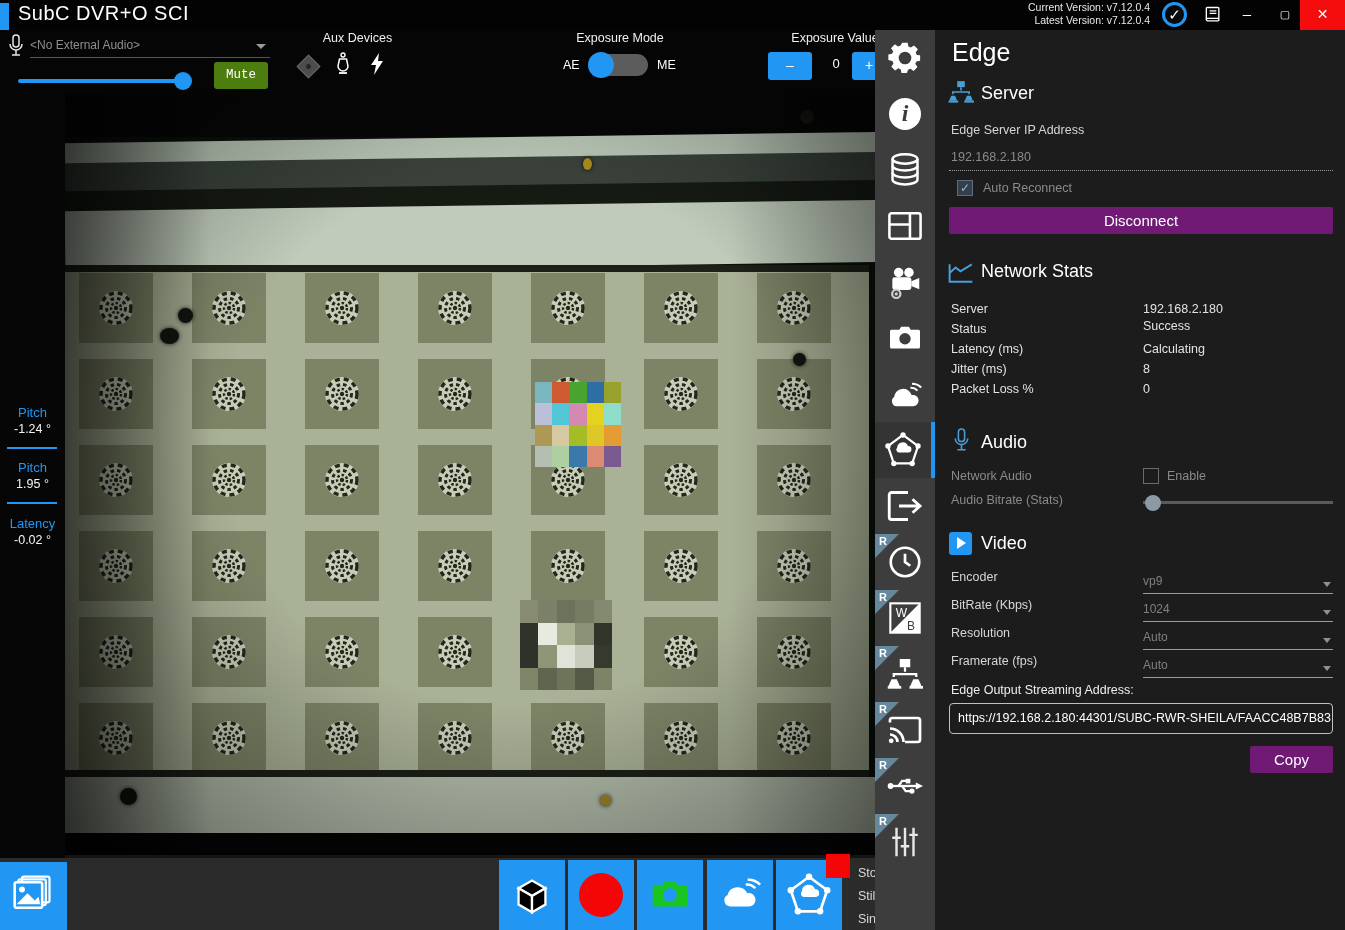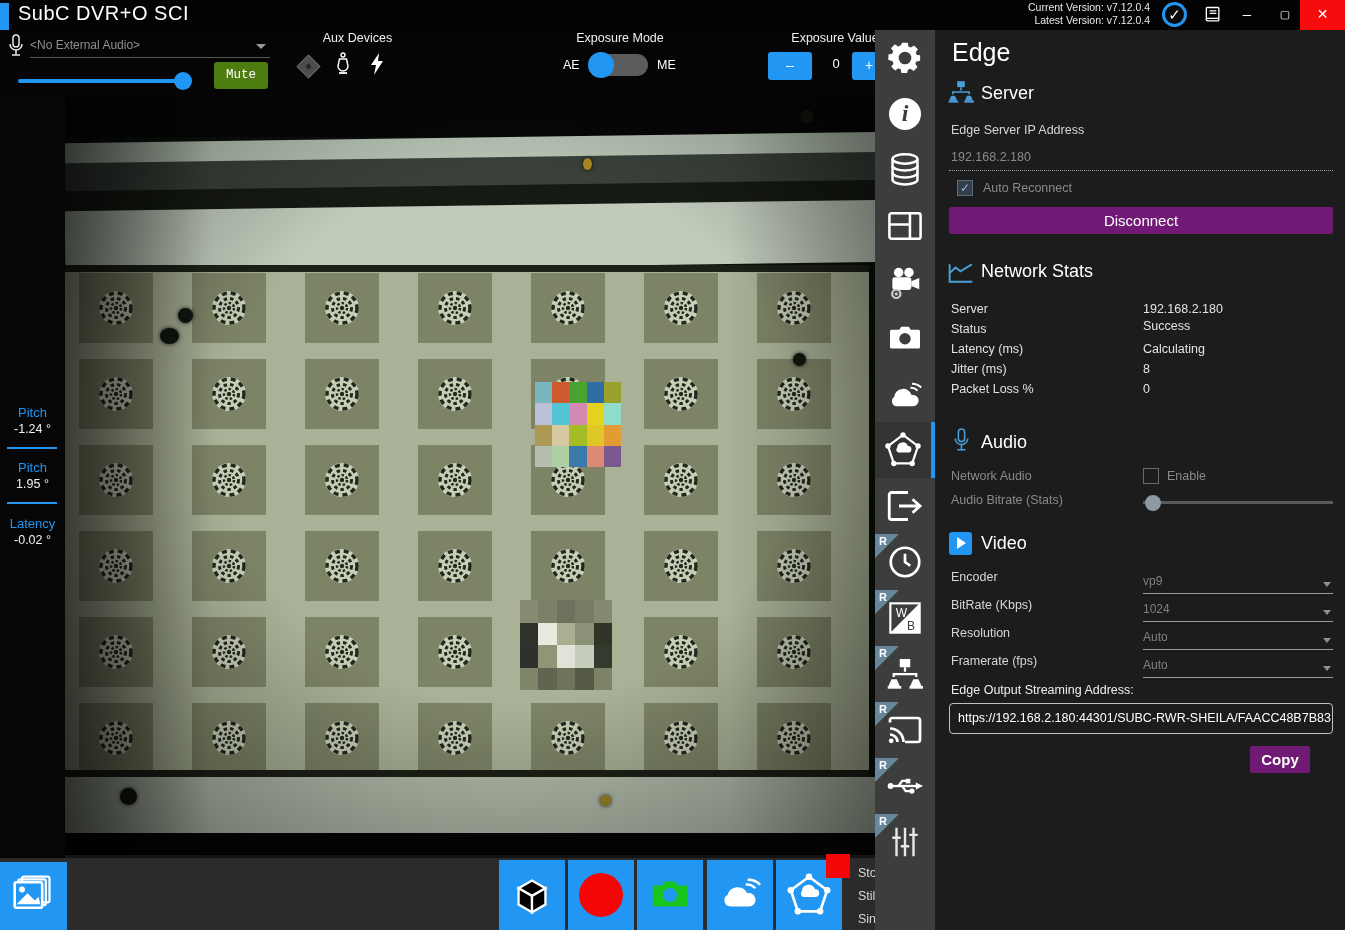--- a/index.html
+++ b/index.html
@@ -519,16 +519,16 @@
     <div class="drop" style="top:564px;"><span>1024</span><div class="caret"></div></div>
     <div class="fld-label" style="left:16px;top:596px;">Resolution</div>
     <div class="drop" style="top:592px;"><span>Auto</span><div class="caret"></div></div>
     <div class="fld-label" style="left:16px;top:624px;">Framerate (fps)</div>
     <div class="drop" style="top:620px;"><span>Auto</span><div class="caret"></div></div>
 
     <div class="fld-label" style="left:16px;top:653px;color:#eee;">Edge Output Streaming Address:</div>
     <div style="position:relative;top:673px;">
       <div class="url-input">https://192.168.2.180:44301/SUBC-RWR-SHEILA/FAACC48B7B83F1</div>
     </div>
-    <div class="btn-blue" style="left:315px;top:716px;width:60px;height:27px;line-height:27px;font-weight:bold;">Copy</div>
+    <div class="btn-blue" style="left:315px;top:716px;width:83px;height:27px;line-height:27px;">Copy</div>
   </div>
 
 </div>
 
 </body></html>

